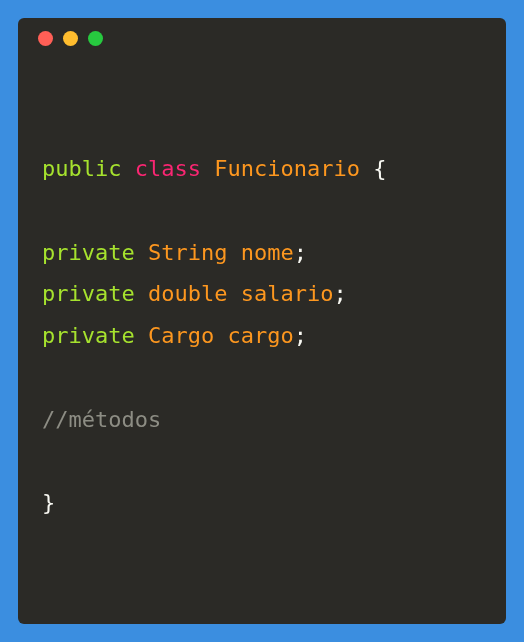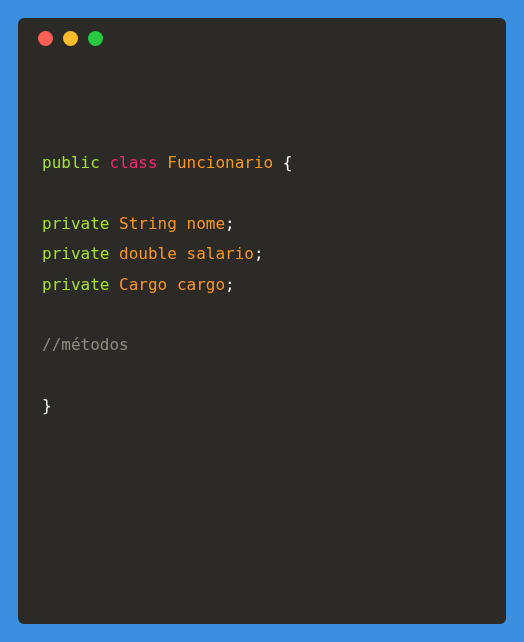--- a/index.html
+++ b/index.html
@@ -31,21 +31,21 @@
     .traffic-light {
       width: 15px;
       height: 15px;
       border-radius: 50%;
     }
     .red { background: #ff5f56; }
     .yellow { background: #ffbd2e; }
     .green { background: #27c93f; }
     .code-area {
       padding: 90px 24px 20px 24px;
-      font-size: 16px;
+      font-size: 22px;
       line-height: 1.9;
       color: #e8e8e8;
       white-space: pre;
     }
     .kw-public { color: #a6e22e; }
     .kw-class { color: #f92672; }
     .classname { color: #fd971f; }
     .kw-private { color: #a6e22e; }
     .type { color: #fd971f; }
     .identifier { color: #fd971f; }

